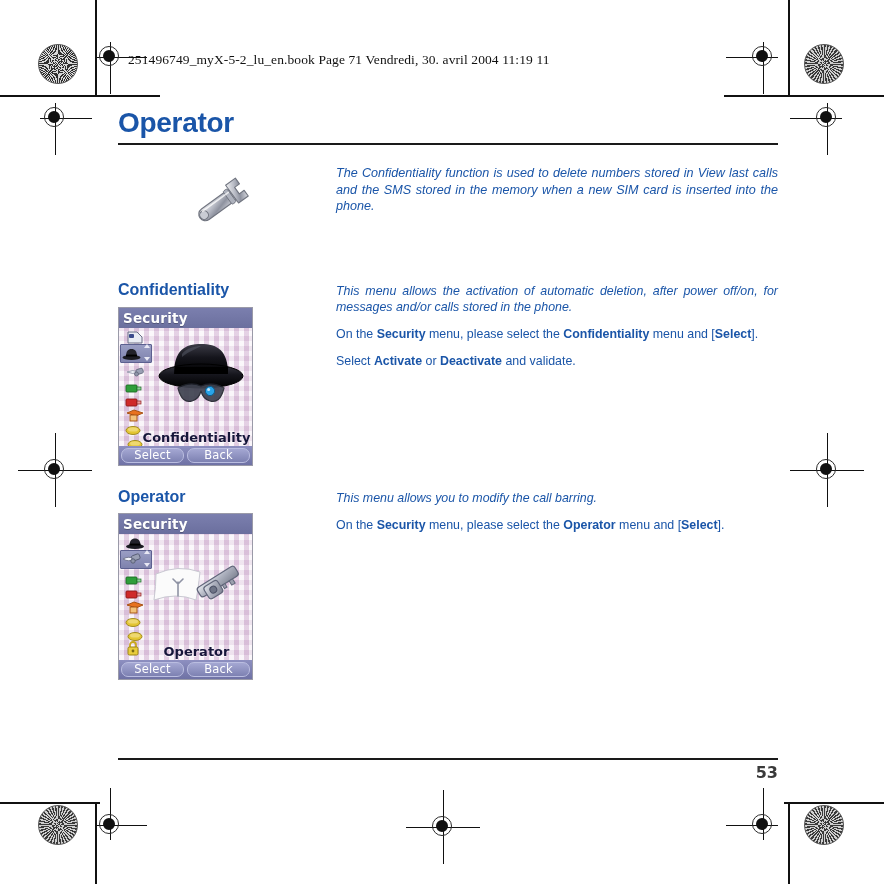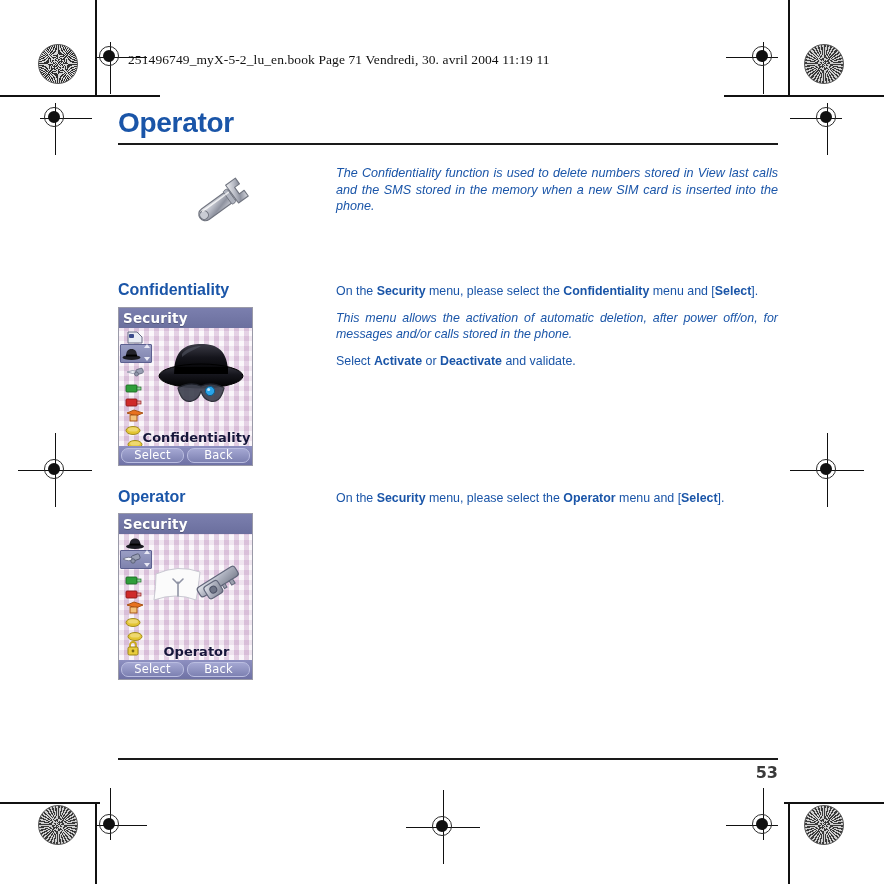--- a/index.html
+++ b/index.html
@@ -506,22 +506,22 @@
           <div class="phone-label">Confidentiality</div>
         </div>
         <div class="softkeys">
           <div class="softkey">Select</div>
           <div class="softkey">Back</div>
         </div>
       </div>
     </div>
 
     <div class="col-right">
+      <p class="body-text italic">This menu allows the activation of automatic deletion, after power off/on, for messages and/or calls stored in the phone.</p>
       <p class="body-text">On the <b>Security</b> menu, please select the <b>Confidentiality</b> menu and [<b>Select</b>].</p>
-      <p class="body-text italic">This menu allows the activation of automatic deletion, after power off/on, for messages and/or calls stored in the phone.</p>
       <p class="body-text">Select <b>Activate</b> or <b>Deactivate</b> and validate.</p>
     </div>
   </div>
 
   <div style="height:22px;"></div>
   <div class="row">
     <div class="col-left">
       <h2 class="section-head">Operator</h2>
 
       <div class="phone">
@@ -615,20 +615,21 @@
           <div class="phone-label">Operator</div>
         </div>
         <div class="softkeys">
           <div class="softkey">Select</div>
           <div class="softkey">Back</div>
         </div>
       </div>
     </div>
 
     <div class="col-right">
+      <p class="body-text italic">This menu allows you to modify the call barring.</p>
       <p class="body-text">On the <b>Security</b> menu, please select the <b>Operator</b> menu and [<b>Select</b>].</p>
     </div>
   </div>
 
 </div>
 
 <div class="bottom-rule"></div>
 <div class="page-number">53</div>
 
 </body></html>

